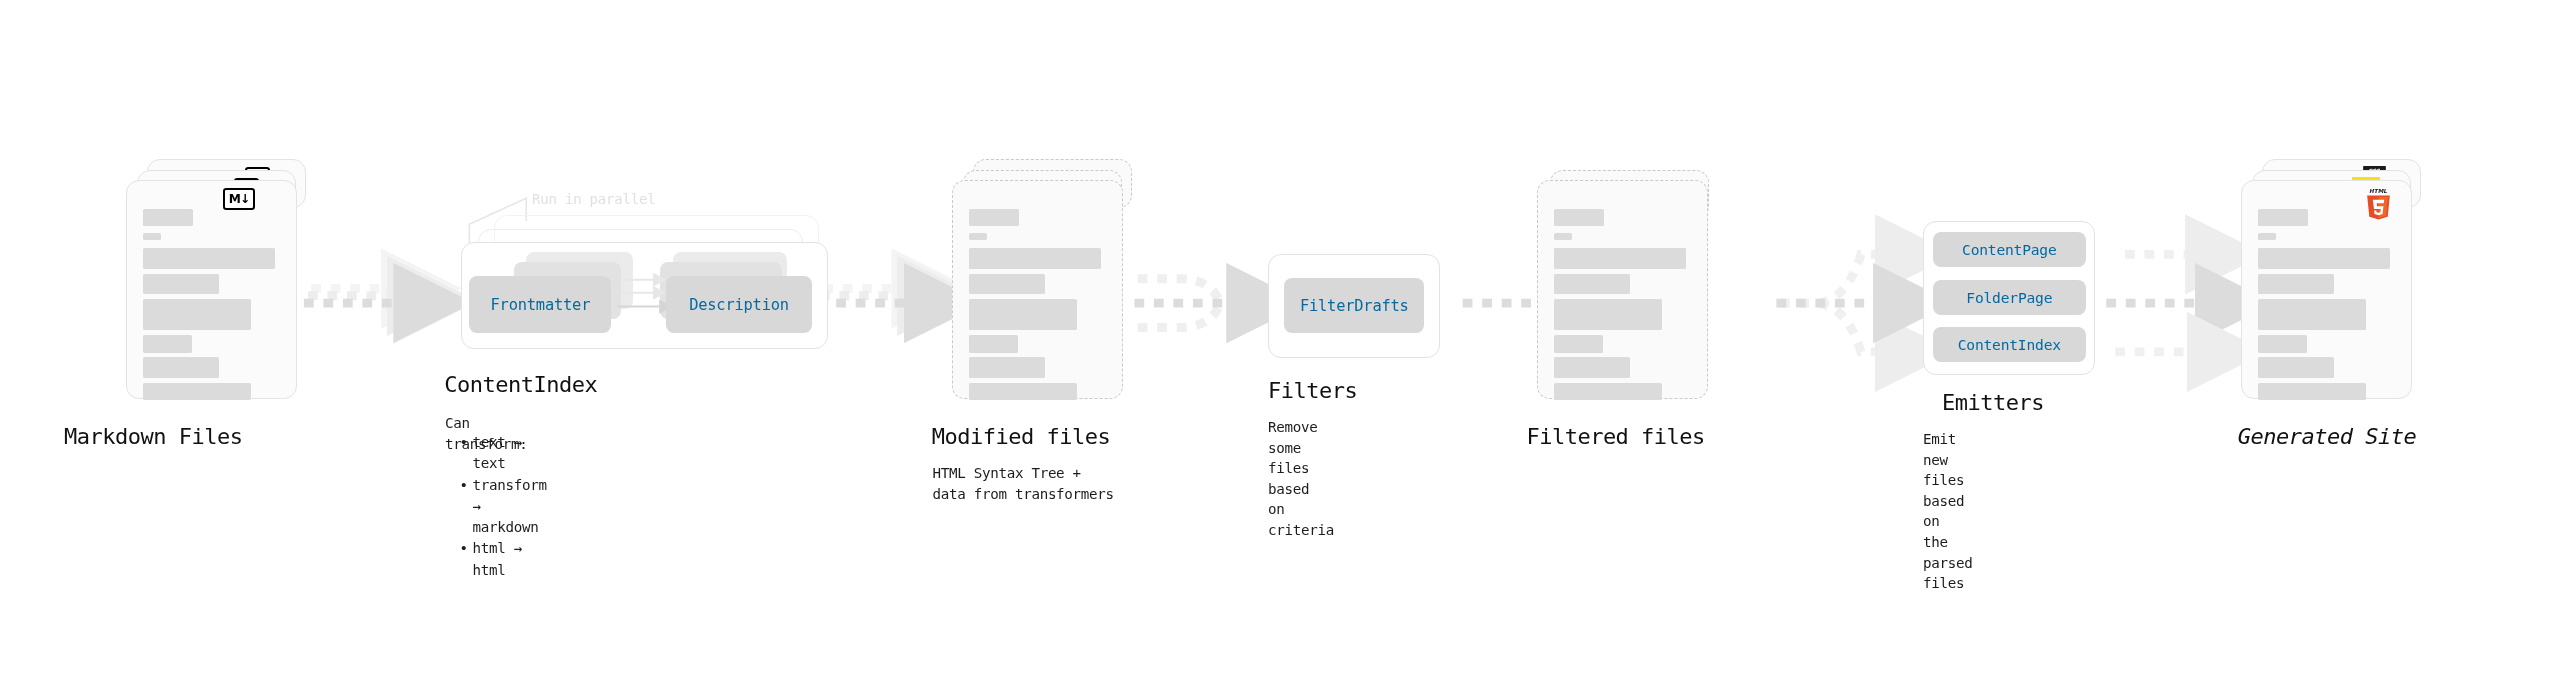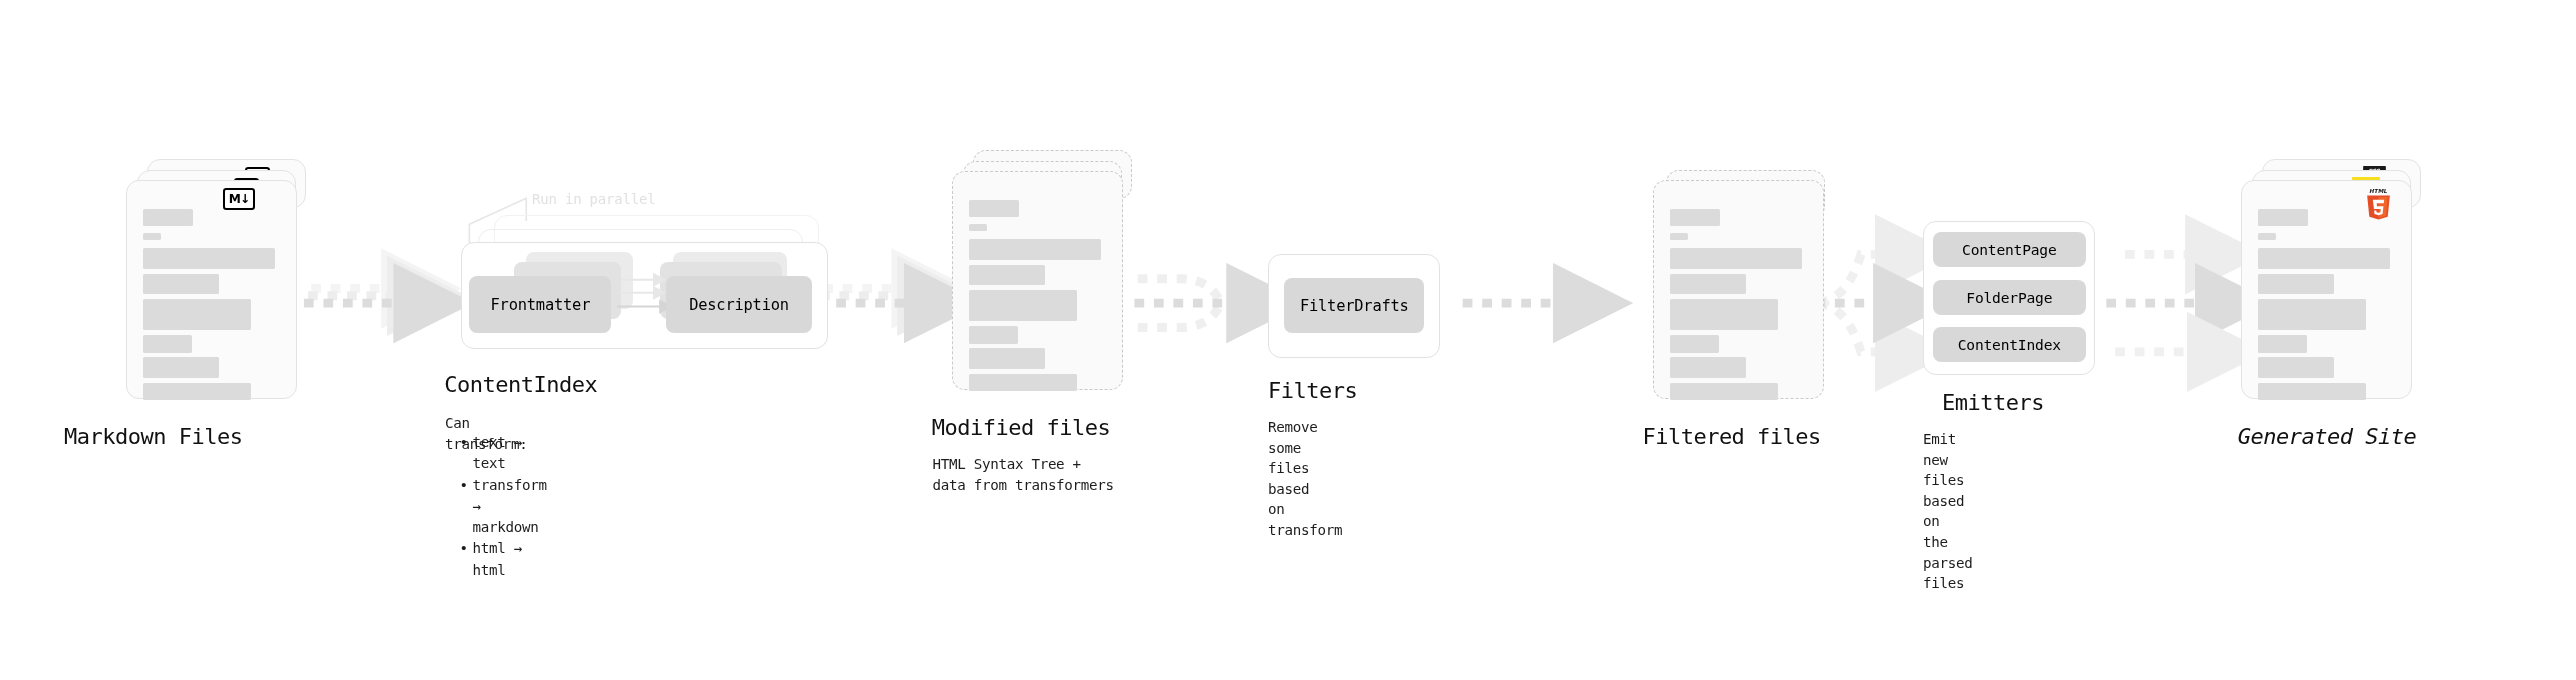--- a/index.html
+++ b/index.html
@@ -90,21 +90,21 @@
   .html5-badge { width: 29px; height: 34px; }
 
   
   .chip {
     background: #d8d8d8;
     border-radius: 8.1px;
     display: flex;
     align-items: center;
     justify-content: center;
     font-size: 15.4px;
-    color: #000000;
+    color: #0369a1;
     letter-spacing: -0.2px;
     box-sizing: border-box;
   }
   .chip.ghost1 { background: #e2e2e2; }
   .chip.ghost2 { background: #ebebeb; }
 
   
   .group-box {
     position: absolute;
     border: 1.6px solid #e2e2e2;
@@ -298,21 +298,21 @@
 
     <div class="bullets" style="left:13px; top:237px;">
       <ul>
         <li>text → text</li>
         <li>transform → markdown</li>
         <li>html → html</li>
       </ul>
     </div>
   </div>
 
-  <div class="node" style="left:952px; top:150px;">
+  <div class="node" style="left:952px; top:159px;">
     <div class="card-stack" style="width:192px; height:244px;">
       <div class="card dashed card-back2"></div>
       <div class="card dashed card-back1"></div>
       <div class="card dashed card-front">
         <div class="skel" style="left:16.3px; top:28.4px;  width:50px; height:17px;"></div>
         <div class="skel" style="left:16.3px; top:52px;  width:18px; height:6.5px;"></div>
         <div class="skel" style="left:16.3px; top:67px;  width:132px;height:21px;"></div>
         <div class="skel" style="left:16.3px; top:93px; width:76px; height:20.3px;"></div>
         <div class="skel" style="left:16.3px; top:118px; width:108px;height:31px;"></div>
         <div class="skel" style="left:16.3px; top:154px; width:49px; height:18px;"></div>
@@ -330,24 +330,24 @@
   <div class="node" style="left:1268px; top:254px;">
     <div class="group-box" style="left:0; top:0; width:172px; height:104px;"></div>
 
     <div class="chip" style="position:absolute; left:16.3px; top:24.4px; width:140px; height:55px;">
       <span>FilterDrafts</span>
     </div>
 
     <div class="title" style="left:0px; top:124px;">Filters</div>
 
     <div class="subtitle" style="left:0px; top:163px;">Remove some files based
-on transform</div>
-  </div>
-
-  <div class="node" style="left:1653px; top:159px;">
+on criteria</div>
+  </div>
+
+  <div class="node" style="left:1537px; top:159px;">
     <div class="card-stack" style="width:192px; height:244px;">
       <div class="card dashed card-back1" style="left:13px; top:11.4px;"></div>
       <div class="card dashed card-front">
         <div class="skel" style="left:16.3px; top:28.4px;  width:50px; height:17px;"></div>
         <div class="skel" style="left:16.3px; top:52px;  width:18px; height:6.5px;"></div>
         <div class="skel" style="left:16.3px; top:67px;  width:132px;height:21px;"></div>
         <div class="skel" style="left:16.3px; top:93px; width:76px; height:20.3px;"></div>
         <div class="skel" style="left:16.3px; top:118px; width:108px;height:31px;"></div>
         <div class="skel" style="left:16.3px; top:154px; width:49px; height:18px;"></div>
         <div class="skel" style="left:16.3px; top:176px; width:76px; height:21px;"></div>

